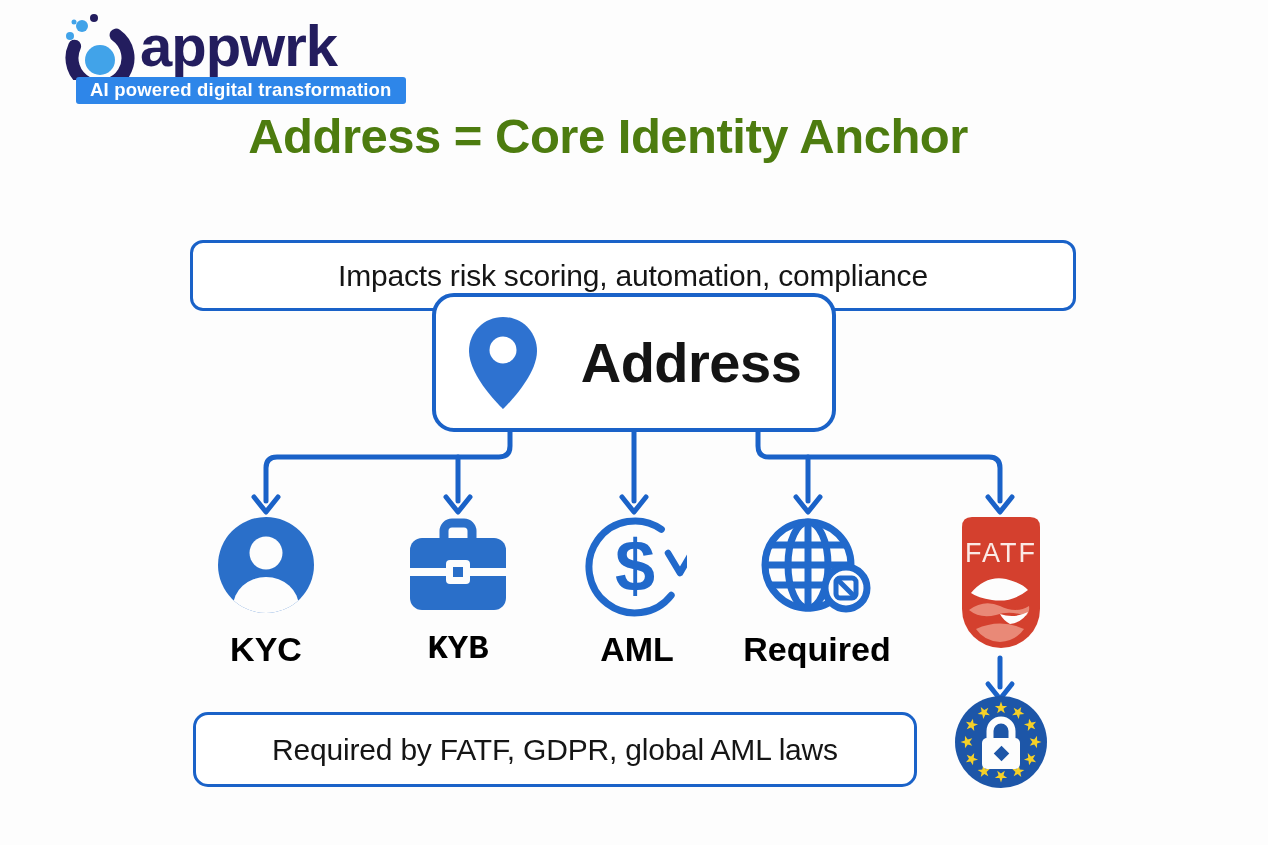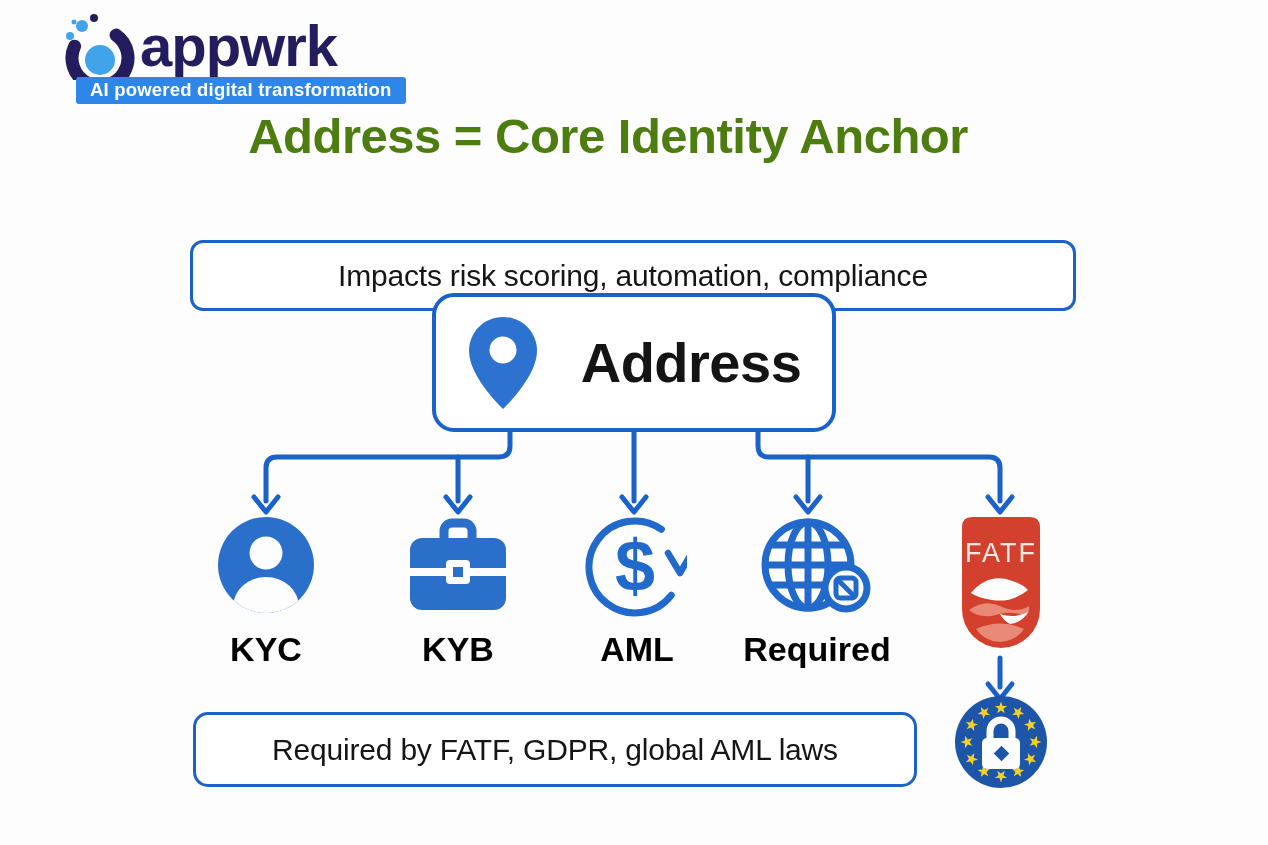--- a/index.html
+++ b/index.html
@@ -72,21 +72,21 @@
 
   
   .branch-icon { z-index: 2; }
   .branch-label {
     top: 630px; height: 44px;
     text-align: center;
     font-size: 34px; font-weight: 700; color: #000000;
     z-index: 2;
   }
   .label-kyc { left: 186px; width: 160px; }
-  .label-kyb { left: 378px; width: 160px; }
+  .label-kyb { left: 378px; width: 160px; font-family: Liberation Mono, monospace; }
   .label-aml { left: 557px; width: 160px; text-align: center; }
   .label-sanctions { left: 707px; width: 220px; }
 </style>
 </head>
 <body>
 
 <div class="abs" style="left:0;top:0;width:400px;height:110px;">
   <svg class="abs" style="left:58px;top:8px;" width="84" height="72" viewBox="0 0 84 72">
     <path d="M 58.1 27.1 A 28 28 0 1 1 16.6 38.2" fill="none" stroke="#231d5e" stroke-width="13" stroke-linecap="round"></path>
     <circle cx="42" cy="52" r="15" fill="#41a3e9"></circle>

